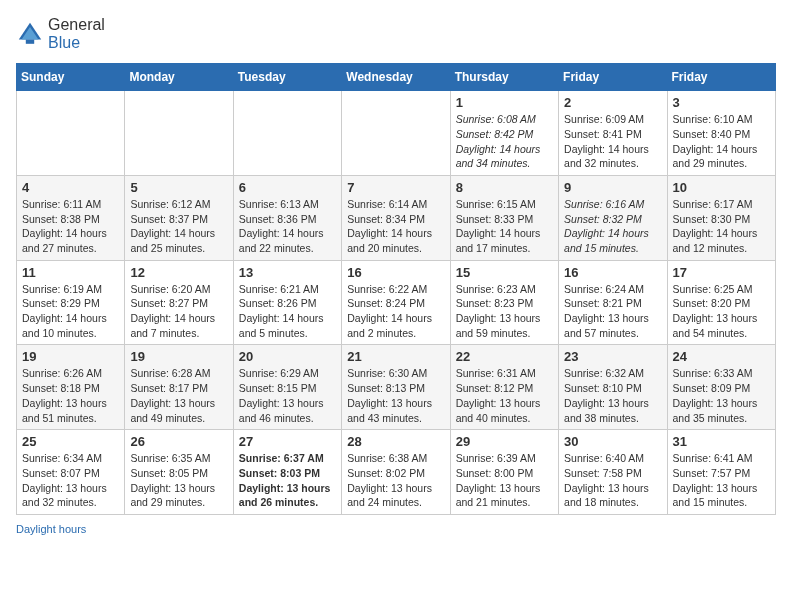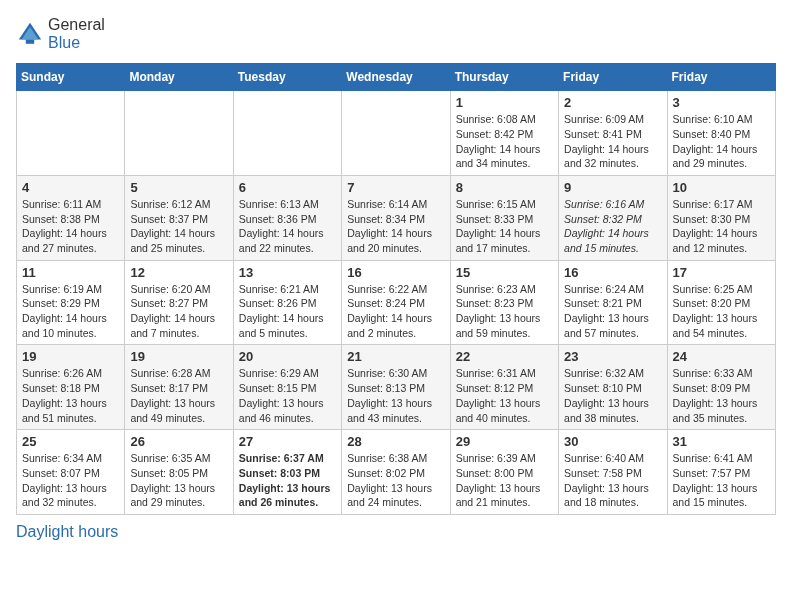--- a/index.html
+++ b/index.html
@@ -82,21 +82,21 @@
     .day-info {
       color: #333;
       font-size: 10.5px;
       line-height: 1.4;
     }
     .empty-cell {
       background: #fff !important;
     }
     .footer-note {
       margin-top: 8px;
-      font-size: 16px;
+      font-size: 11px;
       color: #555;
       text-align: left;
     }
     .footer-note span {
       color: #2b6cb0;
     }
   </style>
 </head>
 <body>
 
@@ -129,21 +129,21 @@
       </tr>
   </thead>
   <tbody id="calendar-body">
   <tr>
         <td class="empty-cell"></td>
         <td class="empty-cell"></td>
         <td class="empty-cell"></td>
         <td class="empty-cell"></td>
         <td>
           <span class="day-number">1</span>
-          <div class="day-info" style="white-space: pre-line;">Sunrise: 6:08 AM
+          <div class="day-info" style="white-space: pre-line; font-style: italic;">Sunrise: 6:08 AM
 Sunset: 8:42 PM
 Daylight: 14 hours
 and 34 minutes.</div>
         </td>
         <td>
           <span class="day-number">2</span>
           <div class="day-info" style="white-space: pre-line;">Sunrise: 6:09 AM
 Sunset: 8:41 PM
 Daylight: 14 hours
 and 32 minutes.</div>

